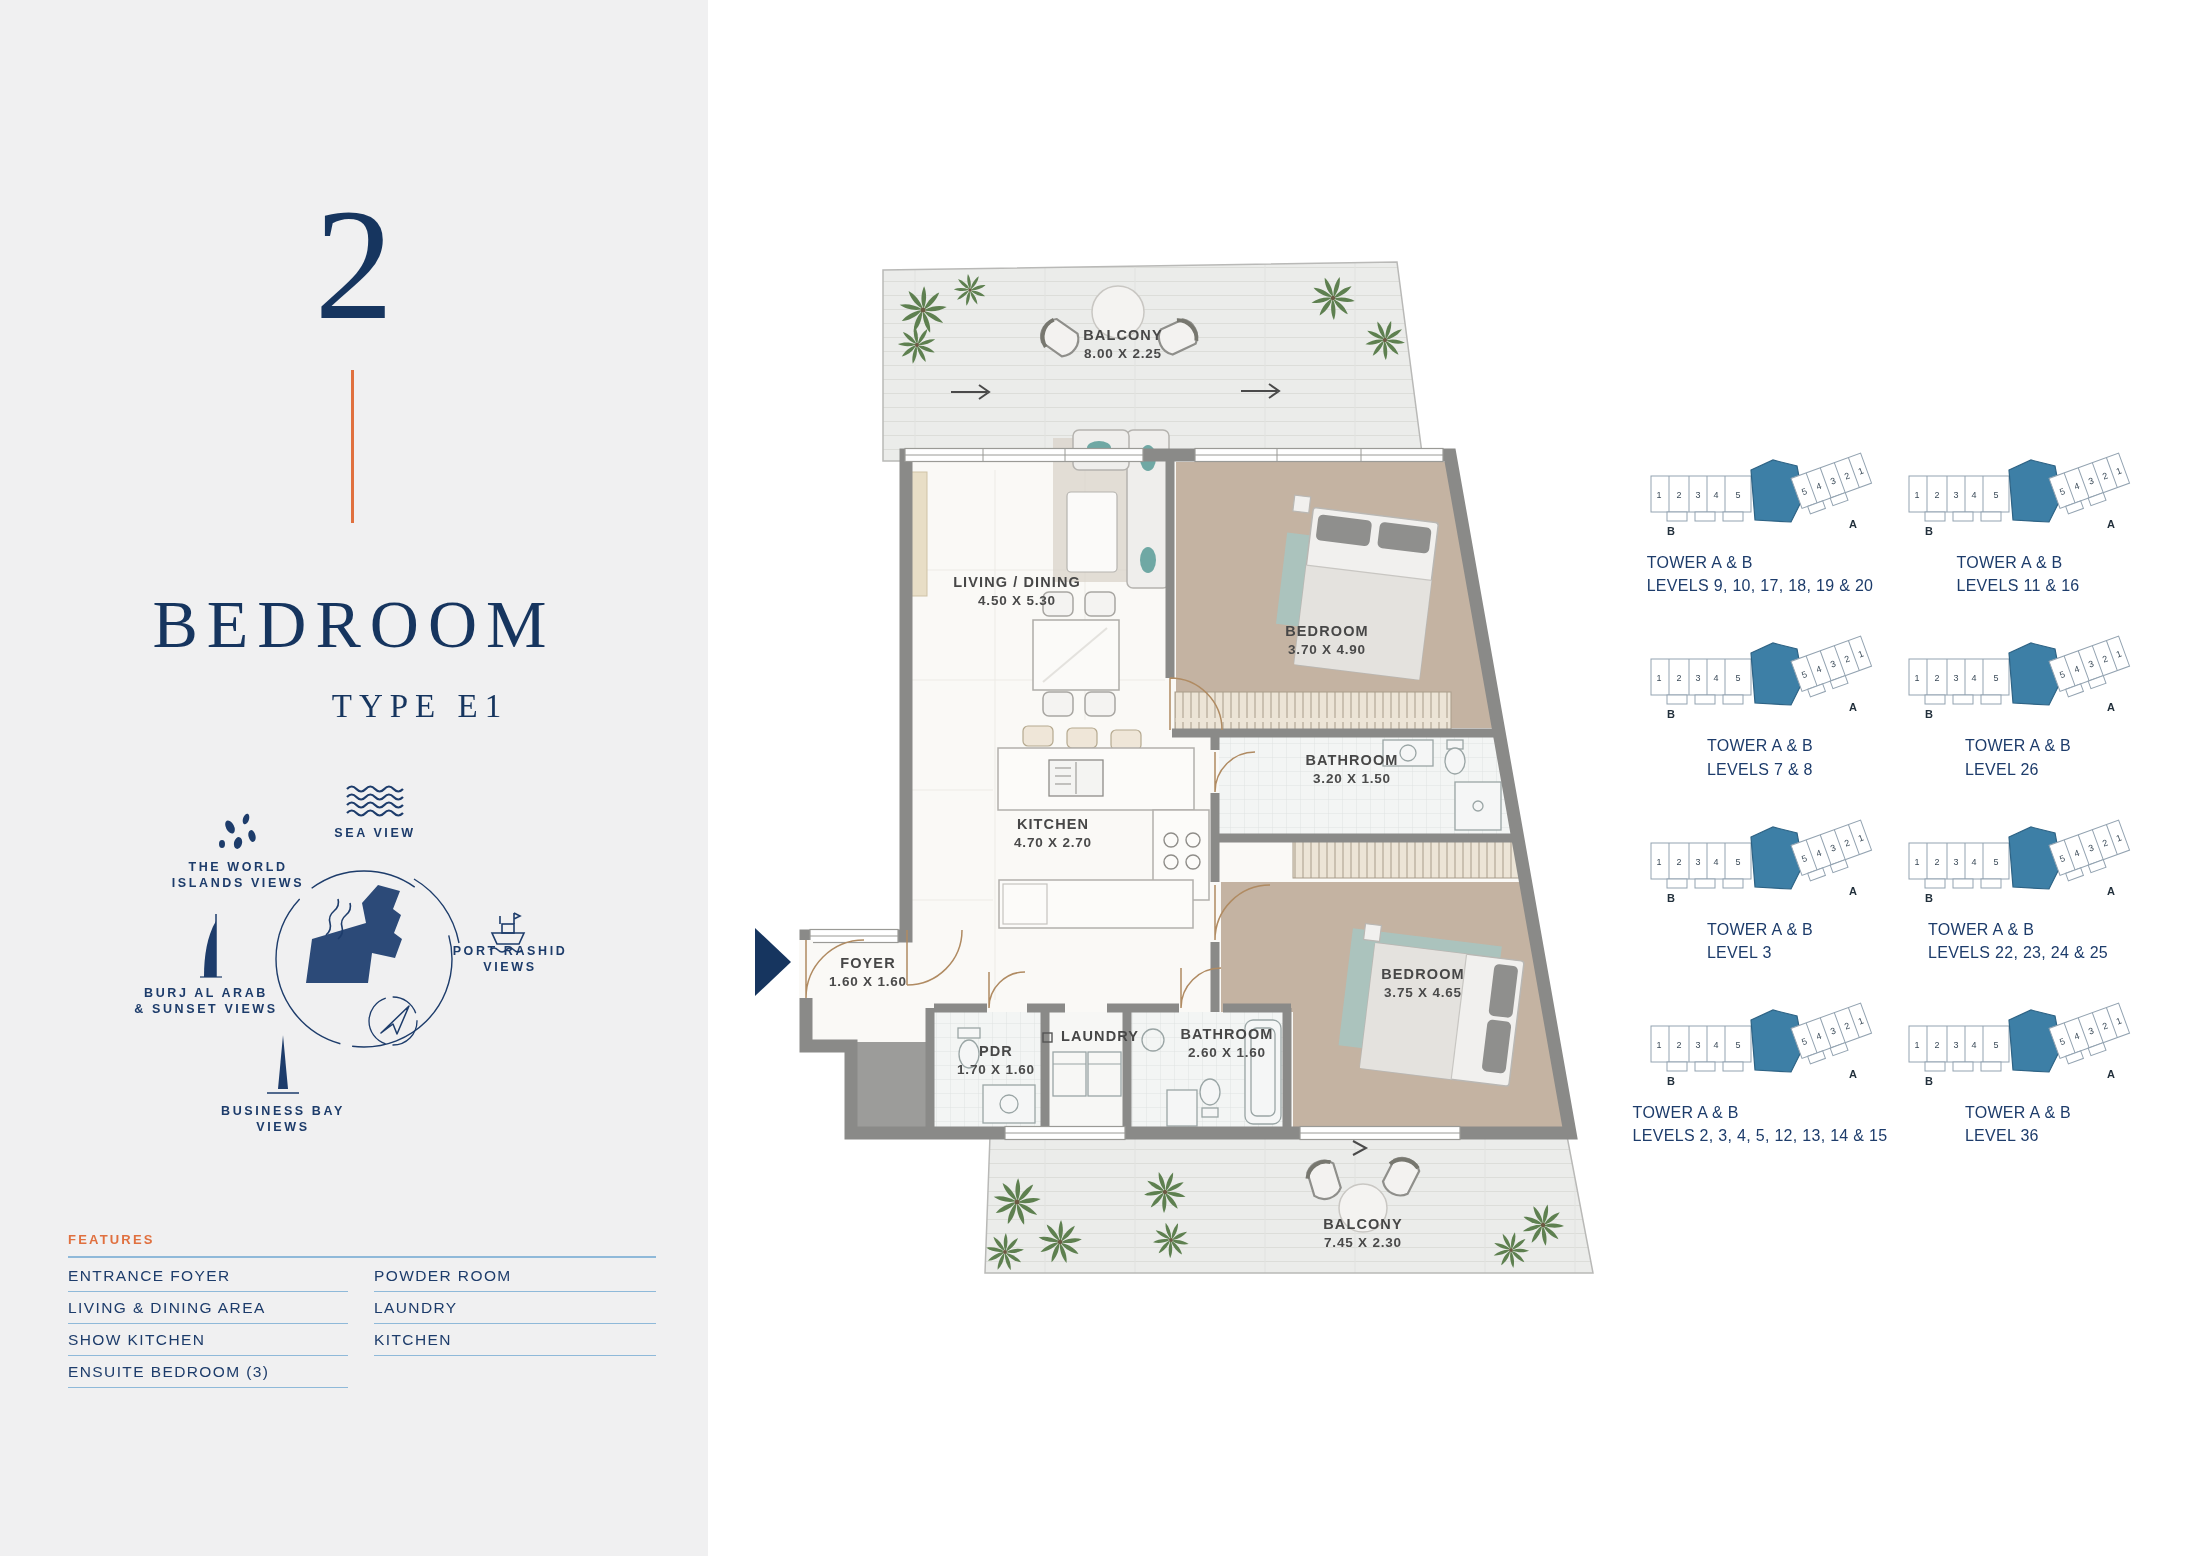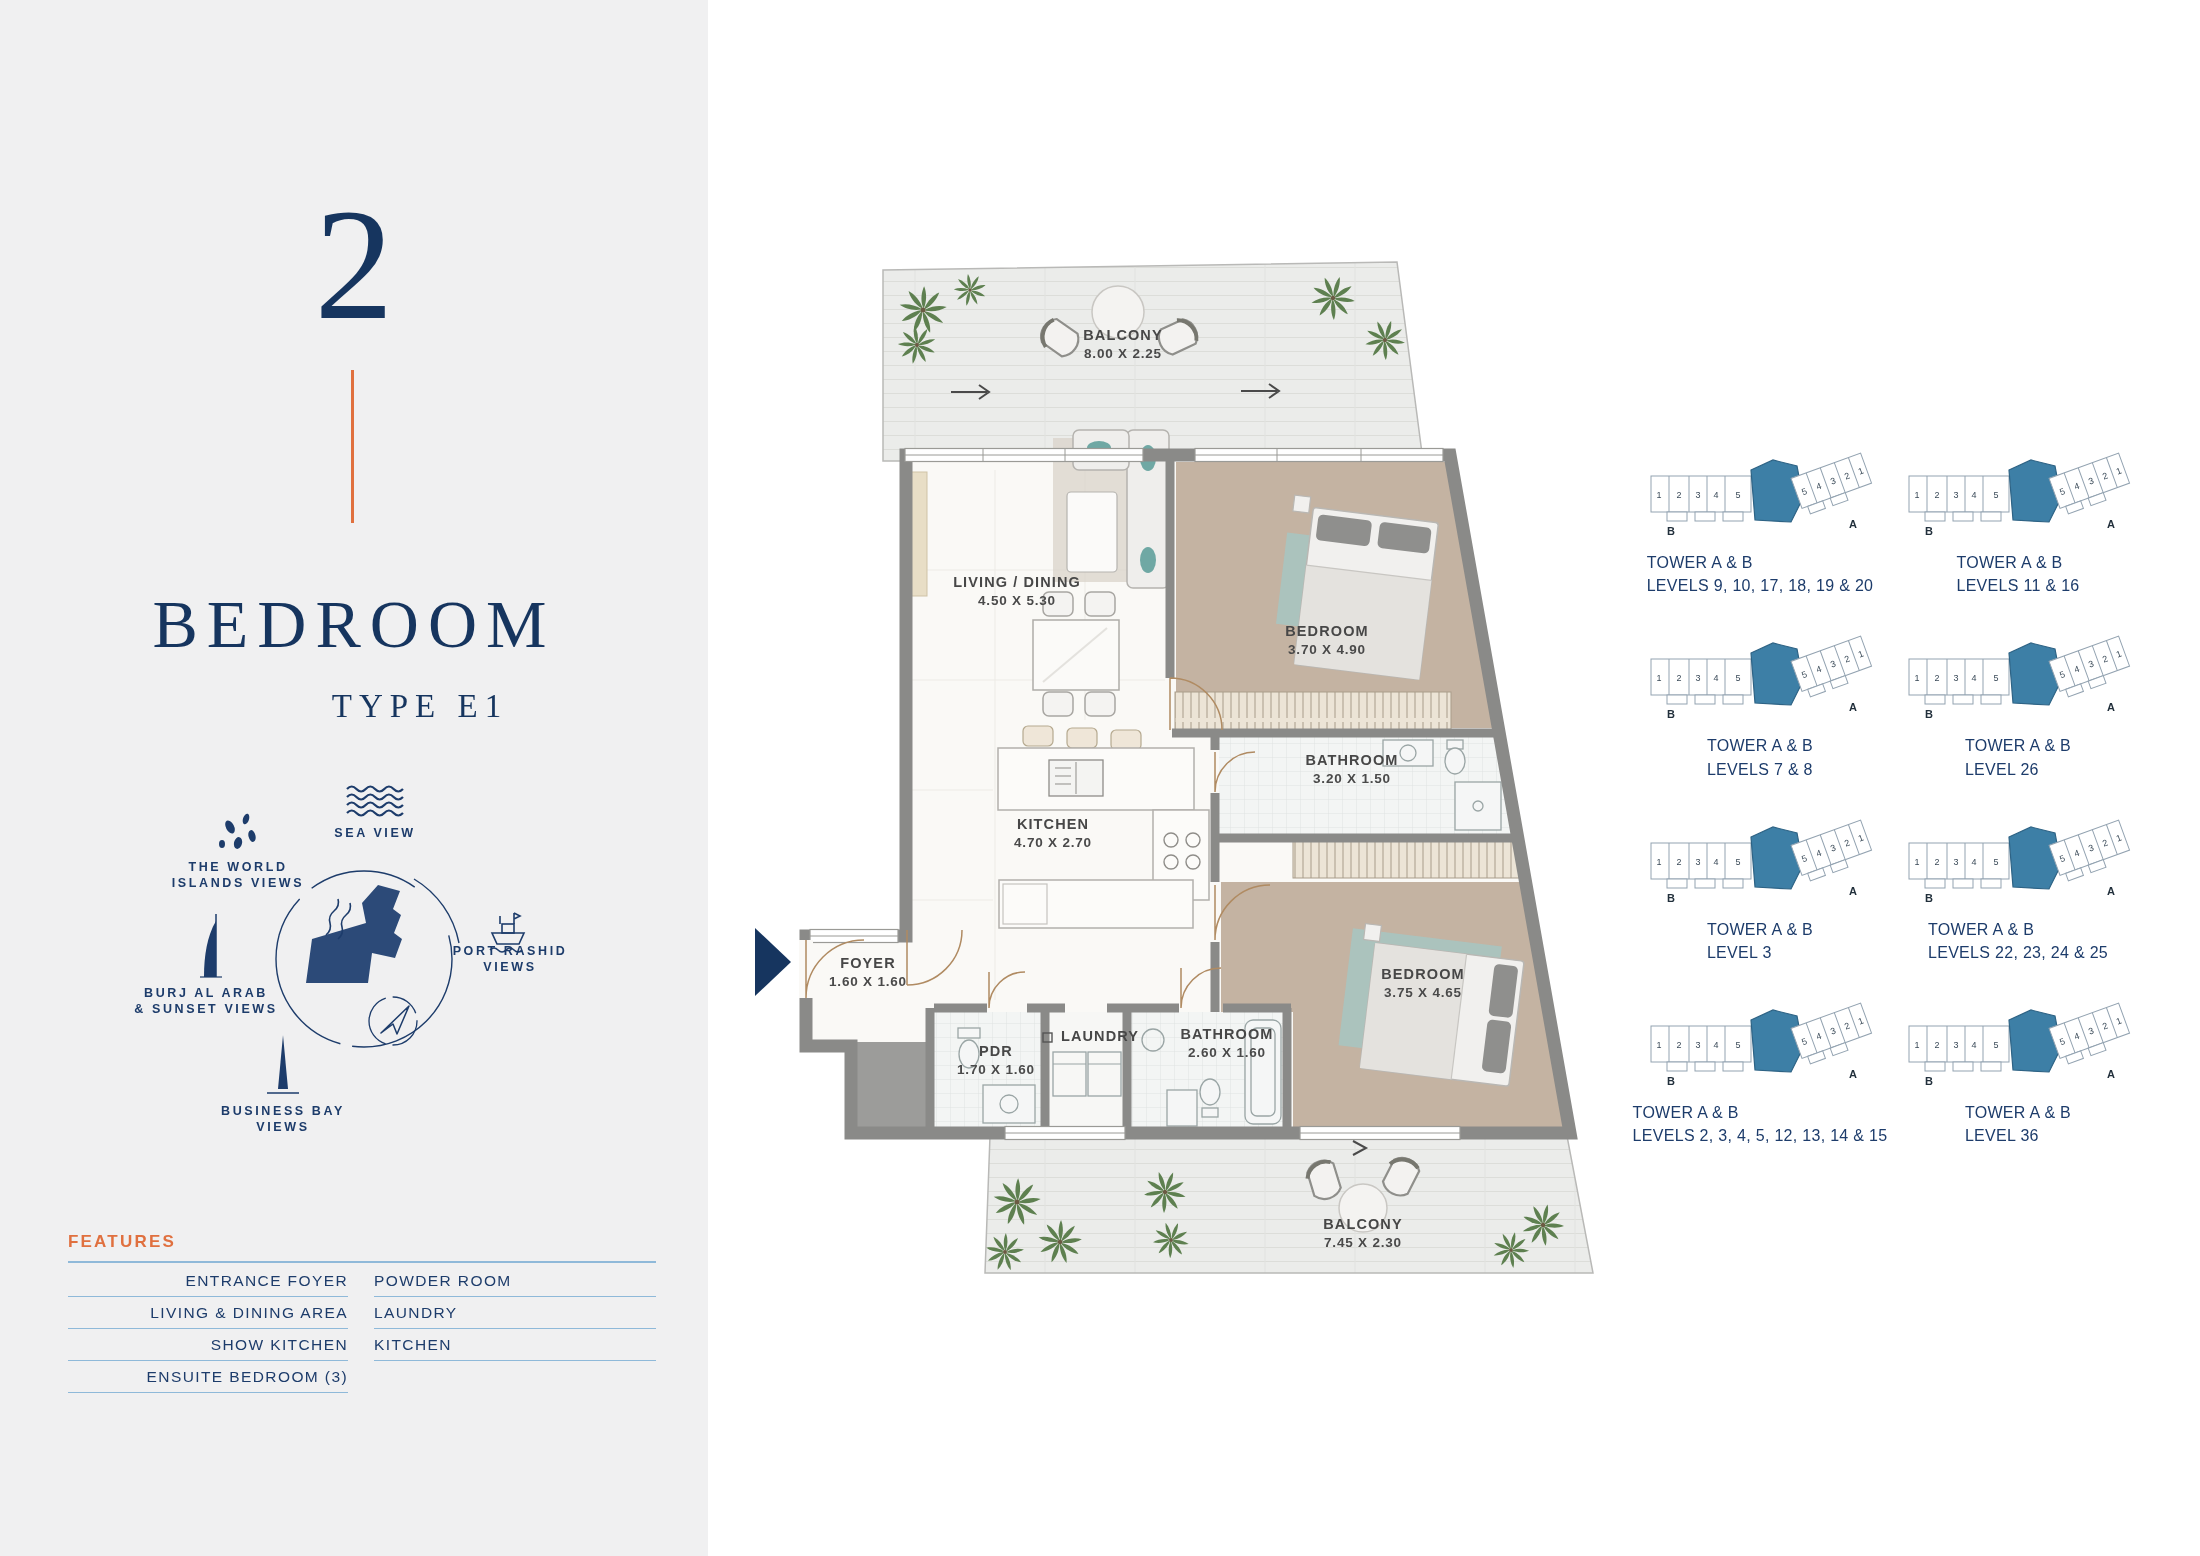--- a/index.html
+++ b/index.html
@@ -14,24 +14,24 @@
     font-family:"Liberation Serif",serif;font-size:68px;letter-spacing:9px;color:#16355f;}
   .sub-title{position:absolute;left:0;top:688px;width:840px;text-align:center;
     font-family:"Liberation Serif",serif;font-size:33px;letter-spacing:7px;color:#16355f;}
 
   .compass{position:absolute;left:110px;top:775px;width:460px;height:390px;}
   .cmp-label{font-size:12.5px;font-weight:bold;letter-spacing:2.6px;fill:#1d3c6b;text-anchor:middle;
     font-family:"Liberation Sans",sans-serif;}
   .cmp-line{stroke:#1d3c6b;fill:none;}
 
   .features{position:absolute;left:68px;top:1232px;width:588px;}
-  .features-heading{color:#e0703f;font-size:17px;font-weight:bold;letter-spacing:2.2px;
+  .features-heading{color:#e0703f;font-size:13px;font-weight:bold;letter-spacing:2.2px;
     padding-bottom:9px;border-bottom:2px solid #8fb9d9;}
   .features-cols{display:flex;margin-top:2px;}
-  .feat-col1{width:280px;margin-right:26px;text-align:right;}
+  .feat-col1{width:280px;margin-right:26px;}
   .feat-col2{width:282px;}
   .feature-item{font-size:15.5px;color:#1d3c6b;letter-spacing:1.4px;
     padding:7px 0 6px 0;border-bottom:1.5px solid #8fb9d9;}
 
   .plan{position:absolute;left:755px;top:240px;width:880px;height:1075px;}
   .plan-room-name{font-family:"Liberation Sans",sans-serif;font-size:14.5px;font-weight:bold;
     fill:#474747;letter-spacing:1.1px;text-anchor:middle;}
   .plan-room-dims{font-family:"Liberation Sans",sans-serif;font-size:13.5px;font-weight:bold;
     fill:#4a4a4a;letter-spacing:0.8px;text-anchor:middle;}
 

